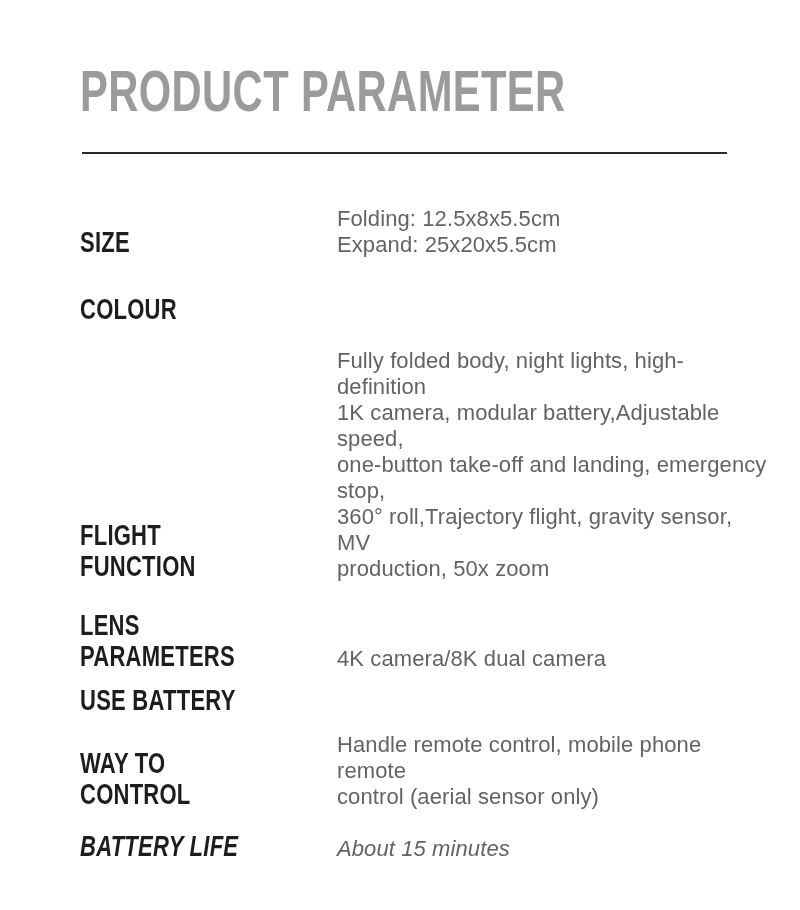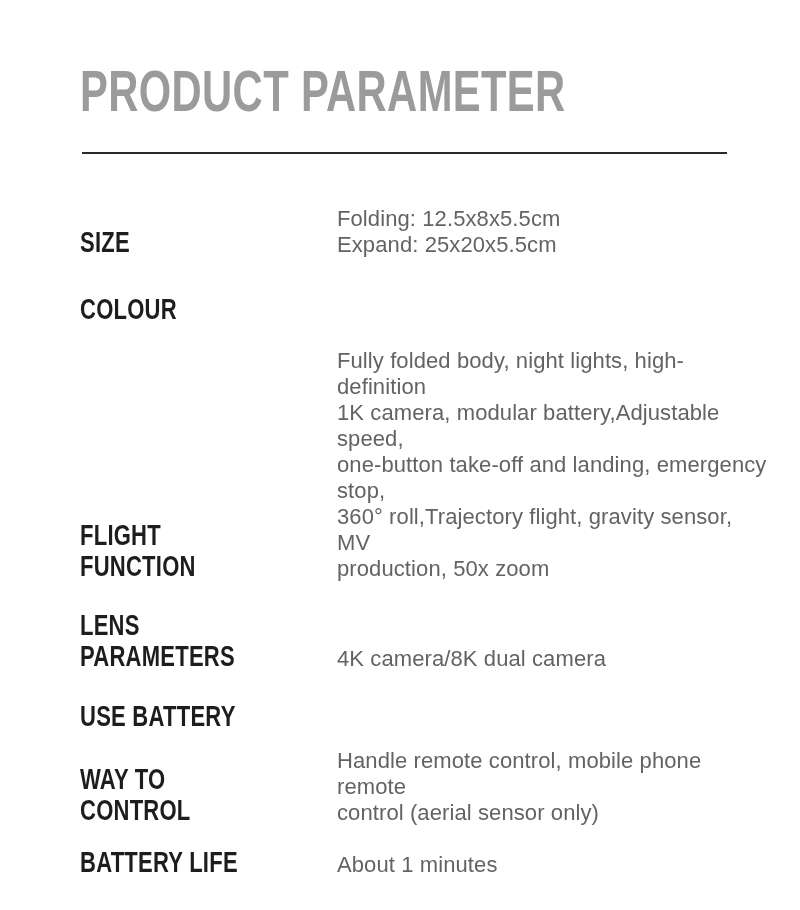--- a/index.html
+++ b/index.html
@@ -62,24 +62,24 @@
     white-space: pre-wrap;
   }
   
   .row-size    { margin-top: 52px; }
   .row-size .label-inner { margin-top: 3px; }
   .row-colour  { margin-top: 36px; text-decoration: underline; }
   .row-flight  { margin-top: 23px; }
   .row-flight .label-inner { margin-top: 13px; }
   .row-lens    { margin-top: 28px; }
   .row-lens .value-col { margin-top: 12px; }
-  .row-use     { margin-top: 20px; }
+  .row-use     { margin-top: 4px; }
   .row-use .label-inner { margin-top: 9px; }
   .row-way     { margin-top: 16px; }
-  .row-battery { margin-top: 21px; }
+  .row-battery { margin-top: 21px; font-style: italic; }
   .row-remote  { margin-top: 36px; }
   .row-remote .value-col { margin-top: 2px; }
 </style>
 </head>
 <body>
 
 <div class="sheet">
 
   <h1 class="page-title">PRODUCT PARAMETER</h1>
 
@@ -117,17 +117,17 @@
 
   <div class="row row-way">
     <div class="label-col"><span class="label-inner">WAY TO
 CONTROL</span></div>
     <div class="value-col">Handle remote control, mobile phone remote
 control (aerial sensor only)</div>
   </div>
 
   <div class="row row-battery">
     <div class="label-col"><span class="label-inner">BATTERY LIFE</span></div>
-    <div class="value-col">About 1 minutes</div>
+    <div class="value-col">About 15 minutes</div>
   </div>
 
 
 </div>
 
 </body></html>

